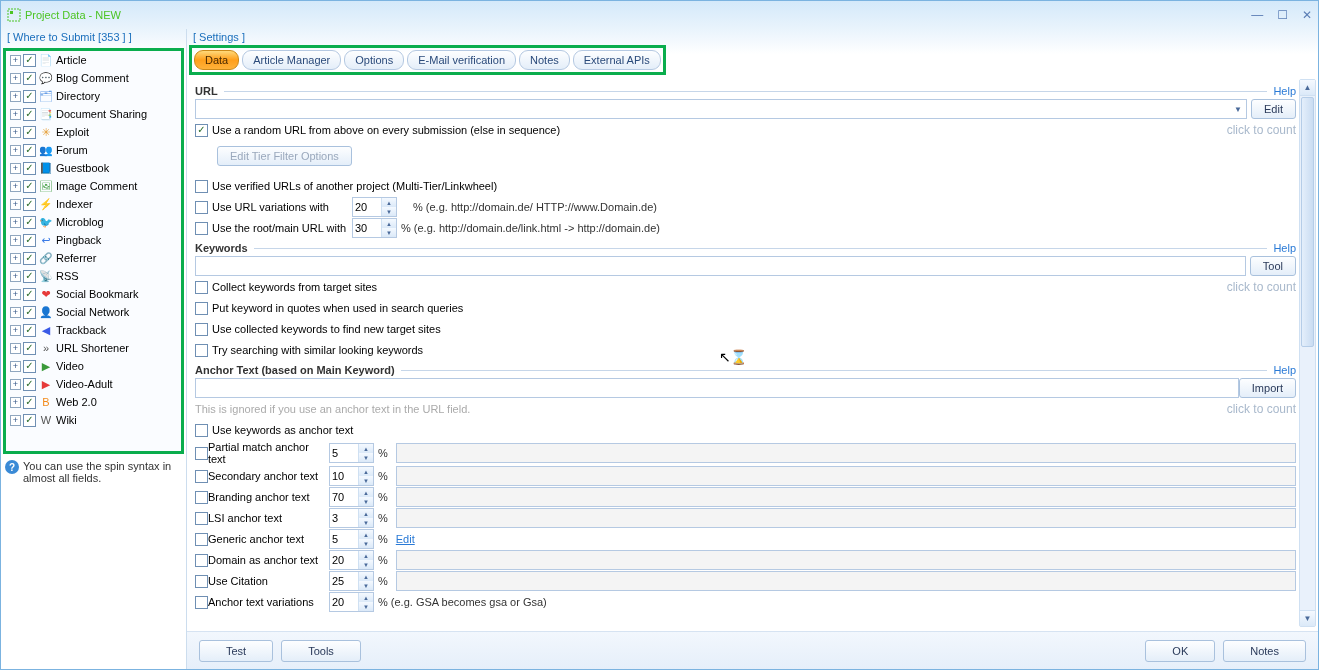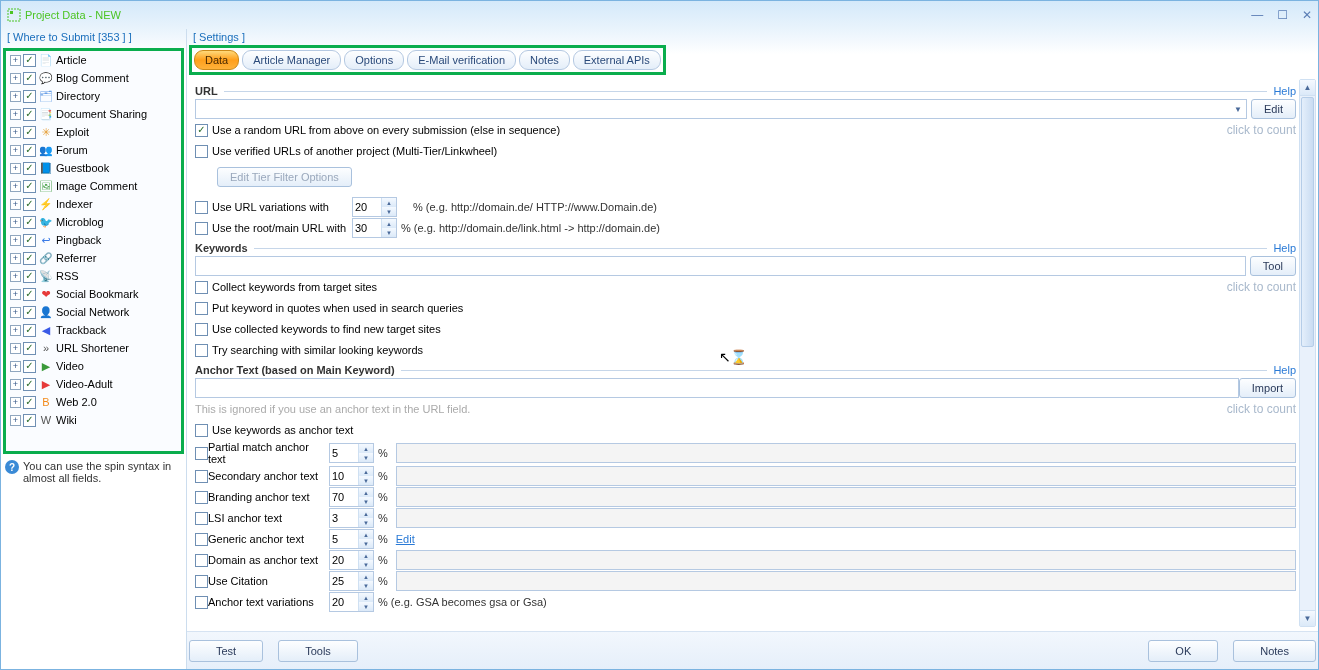--- a/index.html
+++ b/index.html
@@ -53,21 +53,21 @@
 .spin input{border:none;width:28px;padding:0 2px;font-size:11px;outline:none}
 .spin .sbtns{width:15px;display:flex;flex-direction:column;border-left:1px solid #cfe0f2}
 .spin .sbtns span{flex:1;display:flex;align-items:center;justify-content:center;font-size:6px;color:#4a6a9a;background:linear-gradient(#f4f9ff,#dbe9f8)}
 .pct{margin:0 4px;color:#333}
 .hint2{color:#333}
 .hint3{color:#aaa}
 .clickcount{color:#a9b9cc;margin-left:auto;font-size:12px}
 .anchor-row{display:flex;align-items:center;margin:1px 0}
 .anchor-row .lbl-col{display:flex;align-items:center;width:134px}
 .anchor-row .txt{flex:1;margin-left:4px;background:#f4f4f4}
-.footer{height:38px;display:flex;align-items:center;padding:0 2px;gap:15px;border-top:1px solid #d6e3f2;background:linear-gradient(#f2f7fd,#e6effa)}
+.footer{height:38px;display:flex;align-items:center;padding:0 12px;gap:8px;border-top:1px solid #d6e3f2;background:linear-gradient(#f2f7fd,#e6effa)}
 .footer .sp{flex:1}
 .footer .btn{padding:4px 26px}
 .cursor{position:absolute;left:532px;top:274px;pointer-events:none;font-size:14px;color:#000}
 svg{display:block}
 </style>
 </head>
 <body>
 
 <div class="window">
   <div class="titlebar">
@@ -253,26 +253,26 @@
           <div class="combo" style="flex:1">
               <span class="dd">▼</span>
             </div>
           <button class="btn" style="margin-left:4px">Edit</button>
         </div>
         <div class="row">
           <span class="chk on"></span>
           <span>Use a random URL from above on every submission (else in sequence)</span>
           <span class="clickcount">click to count</span>
         </div>
+        <div class="row" style="padding-left:22px;margin:6px 0 10px 0">
+          <button class="btn dis">Edit Tier Filter Options</button>
+        </div>
         <div class="row">
           <span class="chk"></span>
           <span>Use verified URLs of another project (Multi-Tier/Linkwheel)</span>
-        </div>
-        <div class="row" style="padding-left:22px;margin:6px 0 10px 0">
-          <button class="btn dis">Edit Tier Filter Options</button>
         </div>
         <div class="row">
           <span class="chk"></span>
           <span style="width:140px">Use URL variations with</span>
           <div class="spin">
               <input value="20" style="">
               <div class="sbtns">
                 <span>▲</span>
                 <span>▼</span>
               </div>

